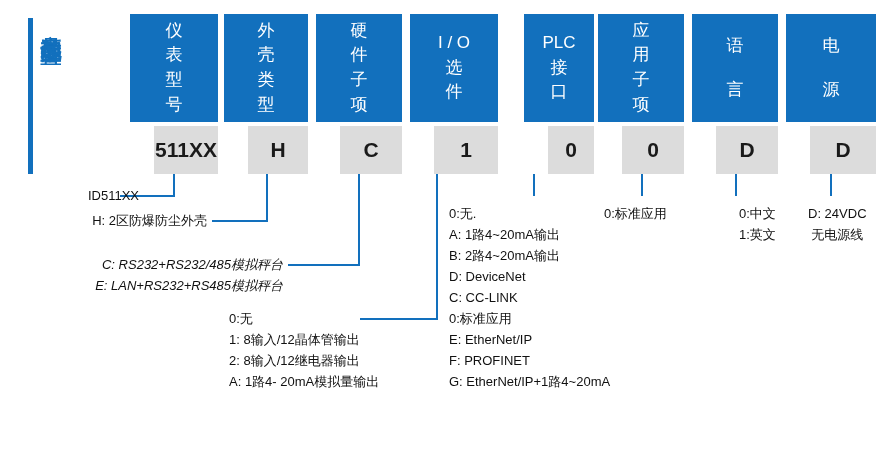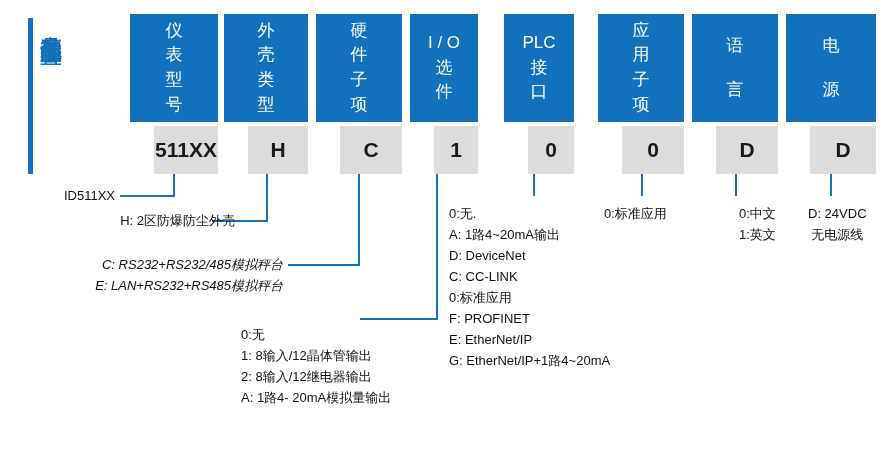--- a/index.html
+++ b/index.html
@@ -109,30 +109,30 @@
   <div class="col" style="left:316px;width:86px;">
     <div class="head">
       <span>硬</span>
       <span>件</span>
       <span>子</span>
       <span>项</span>
     </div>
     <div class="code">C</div>
   </div>
 
-  <div class="col" style="left:410px;width:68px;">
+  <div class="col" style="left:410px;width:88px;">
     <div class="head">
       <span>I / O</span>
       <span>选</span>
       <span>件</span>
     </div>
     <div class="code">1</div>
   </div>
 
-  <div class="col" style="left:504px;width:70px;">
+  <div class="col" style="left:524px;width:70px;">
     <div class="head">
       <span>PLC</span>
       <span>接</span>
       <span>口</span>
     </div>
     <div class="code">0</div>
   </div>
 
   <div class="col" style="left:598px;width:86px;">
     <div class="head">
@@ -173,48 +173,49 @@
   <div class="hline" style="left:360px;top:318px;width:78px;"></div>
 
   <div class="vline" style="left:533px;top:174px;height:22px;"></div>
 
   <div class="vline" style="left:641px;top:174px;height:22px;"></div>
 
   <div class="vline" style="left:735px;top:174px;height:22px;"></div>
 
   <div class="vline" style="left:830px;top:174px;height:22px;"></div>
 
-  <div class="note r" style="left:0px;top:185px;width:115px;">
+  <div class="note r" style="left:0px;top:185px;width:115px;padding-left:24px;">
     <div>ID511XX</div>
   </div>
 
-  <div class="note r" style="left:0px;top:210px;width:207px;padding-left:28px;">
+  <div class="note r" style="left:0px;top:210px;width:207px;">
     <div>H: 2区防爆防尘外壳</div>
   </div>
 
   <div class="note r" style="left:0px;top:254px;width:283px;font-style:italic;">
     <div>C: RS232+RS232/485模拟秤台</div>
     <div>E: LAN+RS232+RS485模拟秤台</div>
   </div>
 
-  <div class="note l" style="left:229px;top:324px;margin-left:12px;">
+  <div class="note l" style="left:229px;top:308px;">
     <div>0:无</div>
     <div>1: 8输入/12晶体管输出</div>
     <div>2: 8输入/12继电器输出</div>
     <div>A: 1路4- 20mA模拟量输出</div>
   </div>
 
   <div class="note l" style="left:449px;top:203px;">
     <div>0:无.</div>
     <div>A: 1路4~20mA输出</div>
+    <div>B: 2路4~20mA输出</div>
     <div>D: DeviceNet</div>
     <div>C: CC-LINK</div>
     <div>0:标准应用</div>
+    <div>E: EtherNet/IP</div>
     <div>F: PROFINET</div>
-    <div>E: EtherNet/IP</div>
     <div>G: EtherNet/IP+1路4~20mA</div>
   </div>
 
   <div class="note l" style="left:604px;top:203px;">
     <div>0:标准应用</div>
   </div>
 
   <div class="note l" style="left:739px;top:203px;">
     <div>0:中文</div>
     <div>1:英文</div>

